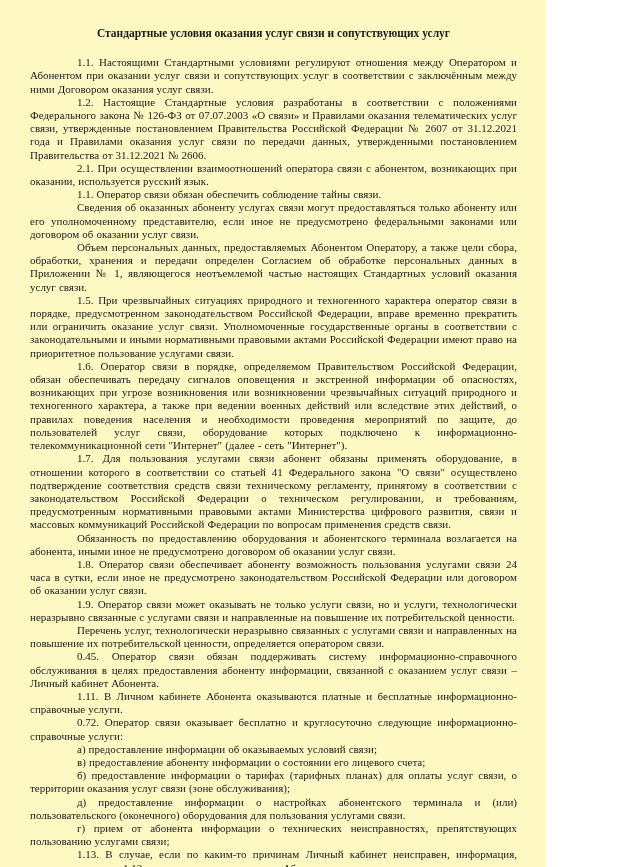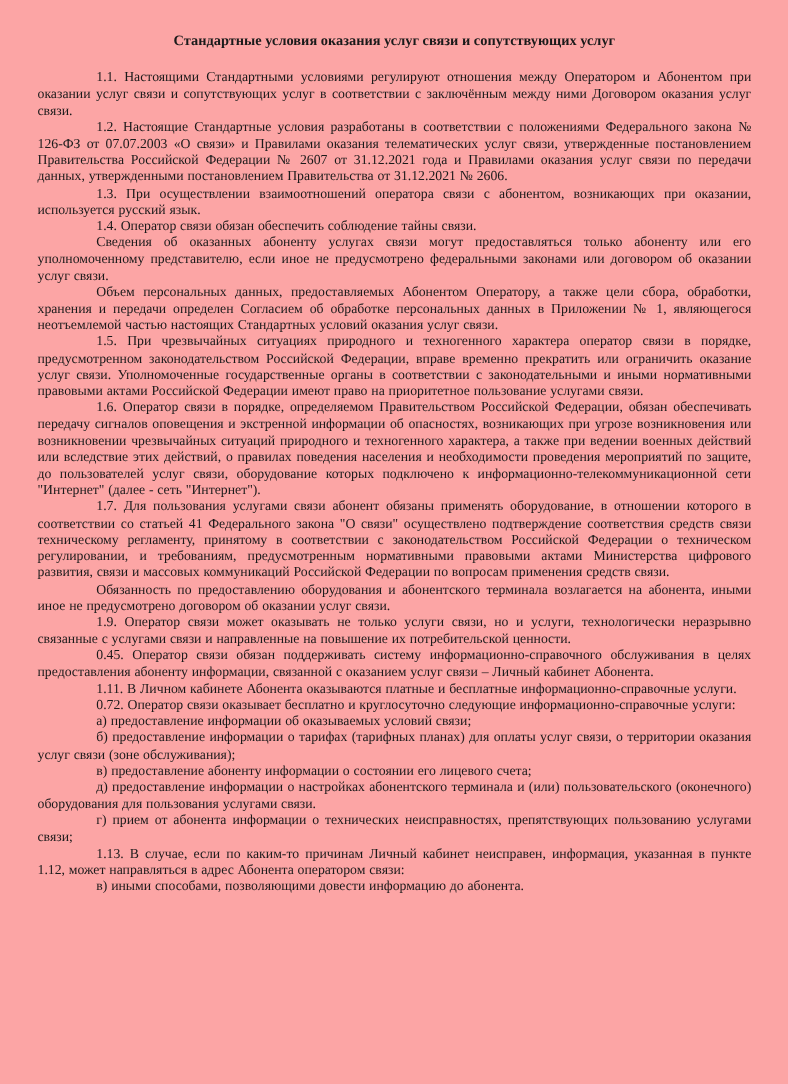--- a/index.html
+++ b/index.html
@@ -1,25 +1,25 @@
 <!DOCTYPE html>
 <html><head>
 <meta charset="utf-8">
 <style>
   html, body {
     margin: 0;
     padding: 0;
     background: #ffffff;
   }
   .page {
-    width: 630px;
+    width: 546px;
     height: 867px;
     box-sizing: border-box;
     padding: 27px 29px 20px 30px;
-    background: #fca5a5;
+    background: #fef9c3;
     font-family: "Liberation Serif", "DejaVu Serif", serif;
     color: #1a1a1a;
     overflow: hidden;
   }
   .doc-title {
     font-size: 11.5px;
     font-weight: bold;
     text-align: center;
     margin: 0 0 16px 0;
     line-height: 13.2px;
@@ -43,33 +43,35 @@
   }
 </style>
 </head>
 <body>
 
 <div class="page">
   <h1 class="doc-title">Стандартные условия оказания услуг связи и сопутствующих услуг</h1>
   <div class="doc-body" id="doc-body">
       <p class="para">1.1. Настоящими Стандартными условиями регулируют отношения между Оператором и Абонентом при оказании услуг связи и сопутствующих услуг в соответствии с заключённым между ними Договором оказания услуг связи.</p>
       <p class="para">1.2. Настоящие Стандартные условия разработаны в соответствии с положениями Федерального закона № 126-ФЗ от 07.07.2003 «О связи» и Правилами оказания телематических услуг связи, утвержденные постановлением Правительства Российской Федерации № 2607 от 31.12.2021 года и Правилами оказания услуг связи по передачи данных, утвержденными постановлением Правительства от 31.12.2021 № 2606.</p>
-      <p class="para">1.3. При осуществлении взаимоотношений оператора связи с абонентом, возникающих при оказании, используется русский язык.</p>
-      <p class="para">1.4. Оператор связи обязан обеспечить соблюдение тайны связи.</p>
+      <p class="para">2.1. При осуществлении взаимоотношений оператора связи с абонентом, возникающих при оказании, используется русский язык.</p>
+      <p class="para">1.1. Оператор связи обязан обеспечить соблюдение тайны связи.</p>
       <p class="para">Сведения об оказанных абоненту услугах связи могут предоставляться только абоненту или его уполномоченному представителю, если иное не предусмотрено федеральными законами или договором об оказании услуг связи.</p>
       <p class="para">Объем персональных данных, предоставляемых Абонентом Оператору, а также цели сбора, обработки, хранения и передачи определен Согласием об обработке персональных данных в Приложении № 1, являющегося неотъемлемой частью настоящих Стандартных условий оказания услуг связи.</p>
       <p class="para">1.5. При чрезвычайных ситуациях природного и техногенного характера оператор связи в порядке, предусмотренном законодательством Российской Федерации, вправе временно прекратить или ограничить оказание услуг связи. Уполномоченные государственные органы в соответствии с законодательными и иными нормативными правовыми актами Российской Федерации имеют право на приоритетное пользование услугами связи.</p>
       <p class="para">1.6. Оператор связи в порядке, определяемом Правительством Российской Федерации, обязан обеспечивать передачу сигналов оповещения и экстренной информации об опасностях, возникающих при угрозе возникновения или возникновении чрезвычайных ситуаций природного и техногенного характера, а также при ведении военных действий или вследствие этих действий, о правилах поведения населения и необходимости проведения мероприятий по защите, до пользователей услуг связи, оборудование которых подключено к информационно-телекоммуникационной сети "Интернет" (далее - сеть "Интернет").</p>
       <p class="para">1.7. Для пользования услугами связи абонент обязаны применять оборудование, в отношении которого в соответствии со статьей 41 Федерального закона "О связи" осуществлено подтверждение соответствия средств связи техническому регламенту, принятому в соответствии с законодательством Российской Федерации о техническом регулировании, и требованиям, предусмотренным нормативными правовыми актами Министерства цифрового развития, связи и массовых коммуникаций Российской Федерации по вопросам применения средств связи.</p>
       <p class="para">Обязанность по предоставлению оборудования и абонентского терминала возлагается на абонента, иными иное не предусмотрено договором об оказании услуг связи.</p>
+      <p class="para">1.8. Оператор связи обеспечивает абоненту возможность пользования услугами связи 24 часа в сутки, если иное не предусмотрено законодательством Российской Федерации или договором об оказании услуг связи.</p>
       <p class="para">1.9. Оператор связи может оказывать не только услуги связи, но и услуги, технологически неразрывно связанные с услугами связи и направленные на повышение их потребительской ценности.</p>
+      <p class="para">Перечень услуг, технологически неразрывно связанных с услугами связи и направленных на повышение их потребительской ценности, определяется оператором связи.</p>
       <p class="para">0.45. Оператор связи обязан поддерживать систему информационно-справочного обслуживания в целях предоставления абоненту информации, связанной с оказанием услуг связи – Личный кабинет Абонента.</p>
       <p class="para">1.11. В Личном кабинете Абонента оказываются платные и бесплатные информационно-справочные услуги.</p>
       <p class="para">0.72. Оператор связи оказывает бесплатно и круглосуточно следующие информационно-справочные услуги:</p>
       <p class="para">а) предоставление информации об оказываемых условий связи;</p>
+      <p class="para">в) предоставление абоненту информации о состоянии его лицевого счета;</p>
       <p class="para">б) предоставление информации о тарифах (тарифных планах) для оплаты услуг связи, о территории оказания услуг связи (зоне обслуживания);</p>
-      <p class="para">в) предоставление абоненту информации о состоянии его лицевого счета;</p>
       <p class="para">д) предоставление информации о настройках абонентского терминала и (или) пользовательского (оконечного) оборудования для пользования услугами связи.</p>
       <p class="para">г) прием от абонента информации о технических неисправностях, препятствующих пользованию услугами связи;</p>
       <p class="para">1.13. В случае, если по каким-то причинам Личный кабинет неисправен, информация, указанная в пункте 1.12, может направляться в адрес Абонента оператором связи:</p>
       <p class="para">в) иными способами, позволяющими довести информацию до абонента.</p>
     </div>
 </div>
 
 </body></html>

